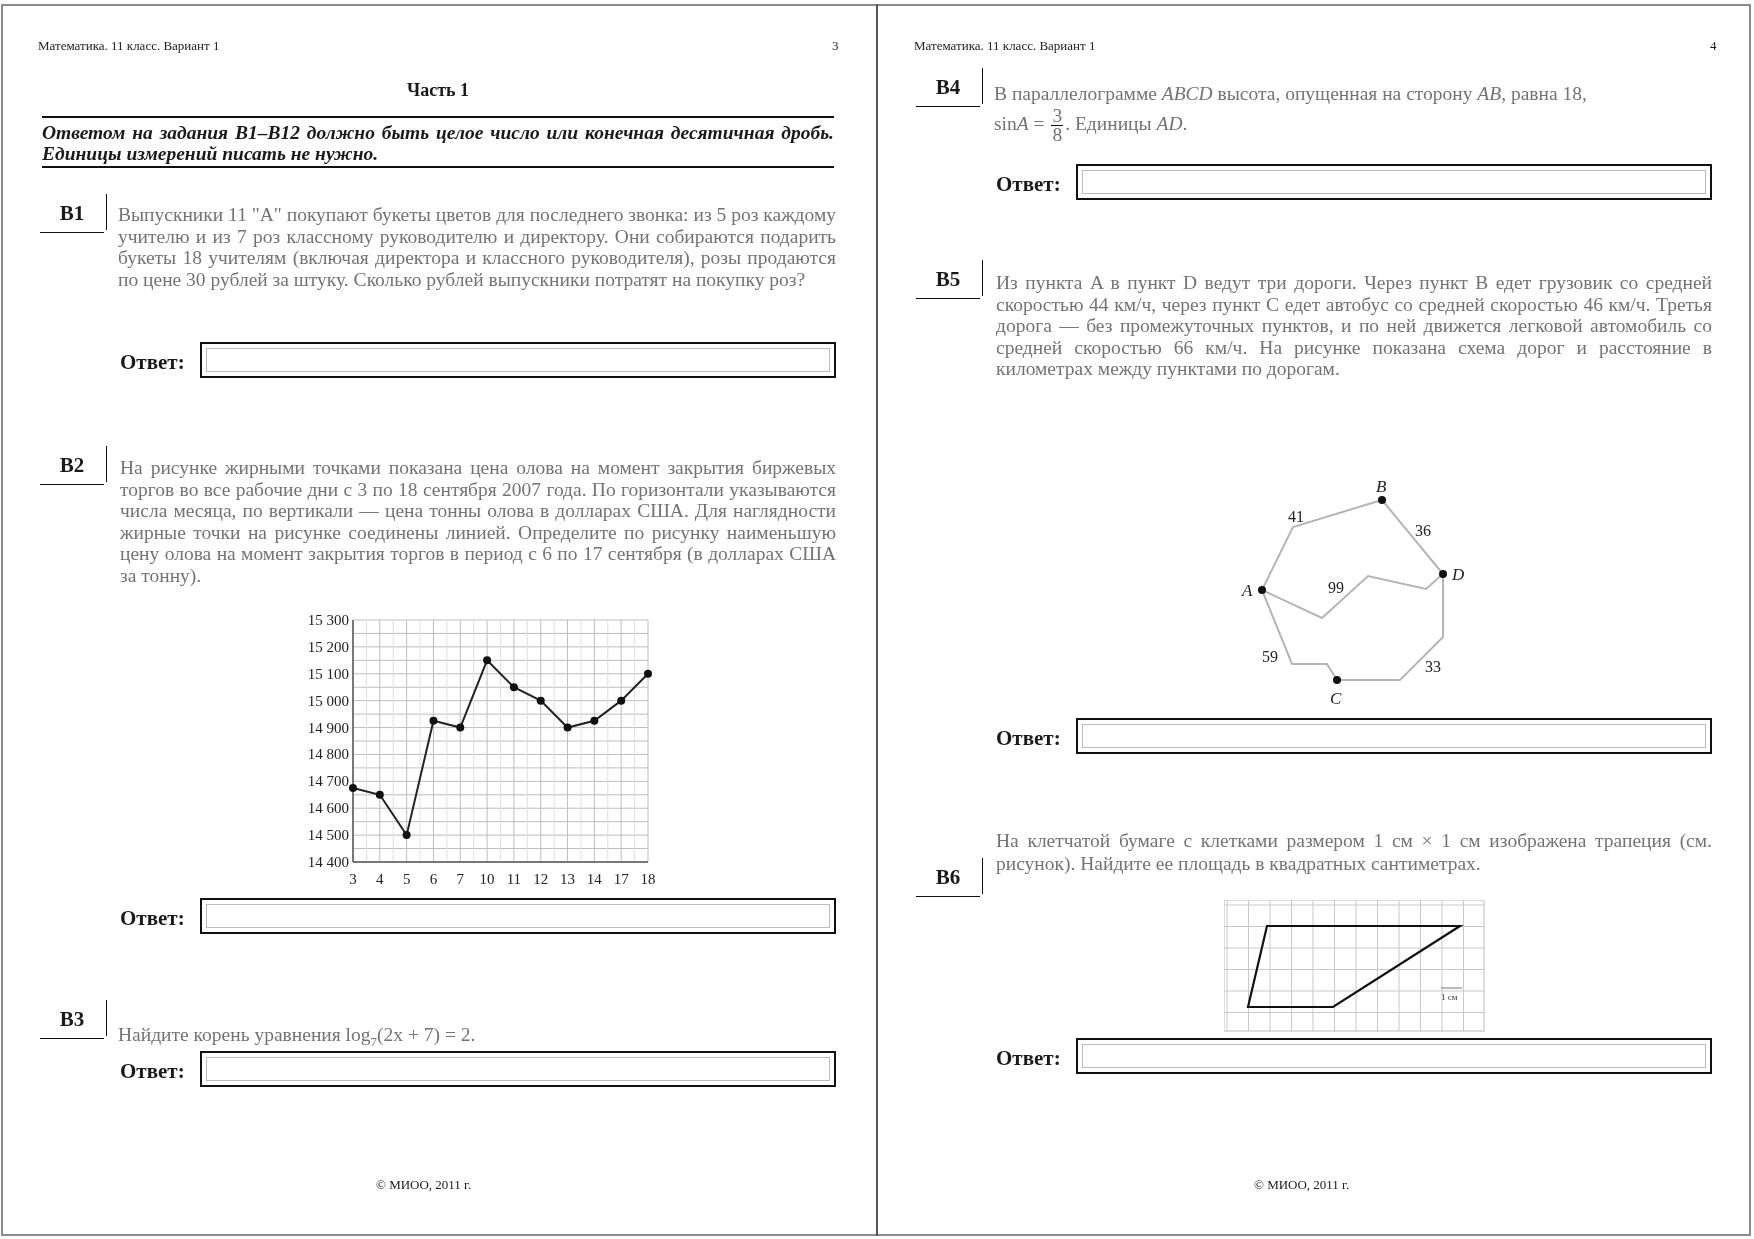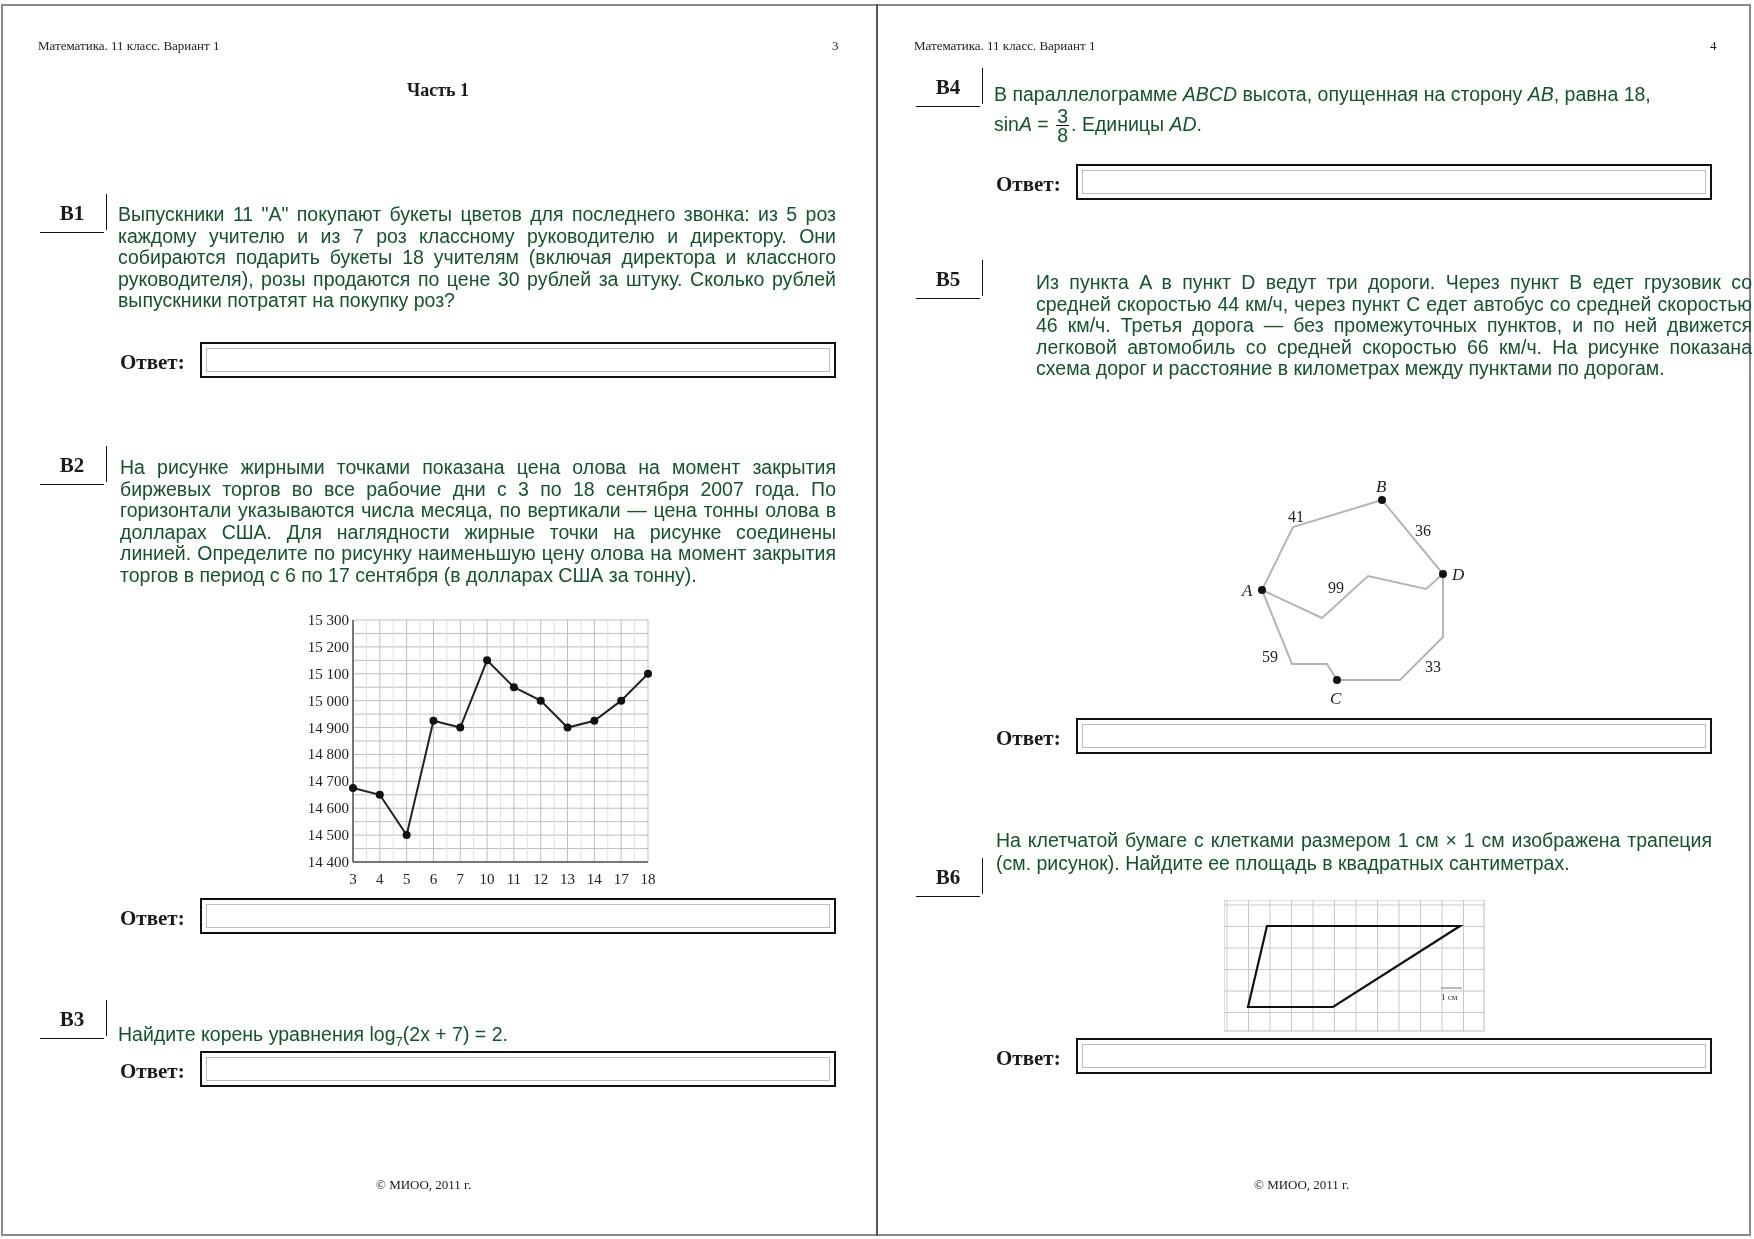--- a/index.html
+++ b/index.html
@@ -16,21 +16,21 @@
   .part { position:absolute; top:80px; left:0; width:876px; text-align:center;
           font-weight:bold; font-size:18px; font-family:"Liberation Serif",serif; }
   .instr { position:absolute; left:42px; top:116px; width:792px; border-top:2px solid #111;
            border-bottom:2px solid #111; padding:4px 0 2px; font-style:italic; font-weight:bold;
            font-size:19.5px; line-height:21px; text-align:justify; font-family:"Liberation Serif",serif; }
   .qlabel { position:absolute; width:64px; height:34px; border-bottom:1.5px solid #111;
             font-weight:bold; font-size:21px; text-align:center; line-height:30px;
             font-family:"Liberation Serif",serif; }
   .qlabel::after { content:""; position:absolute; right:-3px; top:-4px; width:1.5px; height:36px; background:#111; }
   .qtext { position:absolute; font-size:19.5px; line-height:21.5px; text-align:justify;
-           font-family:Liberation Sans, sans-serif; color:#14532d; }
+           font-family:Liberation Serif, serif; color:#737373; }
   .qtext p { margin:0; }
   .ans-label { position:absolute; font-weight:bold; font-size:21px; font-family:"Liberation Serif",serif; }
   .ans-box { position:absolute; height:36px; border:2px solid #111; box-sizing:border-box;
              background:#fff; }
   .ans-box input { position:absolute; inset:4px; width:calc(100% - 8px); height:calc(100% - 8px);
              border:1px solid #bbb; outline:none; background:transparent; box-sizing:border-box;
              font-family:"Liberation Serif",serif; font-size:18px; }
   .footer { position:absolute; top:1177px; font-size:13px; font-family:"Liberation Serif",serif; }
   svg text { font-family:"Liberation Serif",serif; }
   .frac { display:inline-block; vertical-align:middle; text-align:center; line-height:18px; margin:0 2px; }
@@ -42,20 +42,21 @@
 </head>
 <body>
 
 <div class="frame"></div>
 <div class="divider"></div>
 
 <div class="page left">
   <div class="hdr" style="left:38px;">Математика. 11 класс. Вариант 1</div>
   <div class="pnum" style="left:832px;">3</div>
   <div class="part">Часть 1</div>
+  <div class="instr">Ответом на задания B1–B12 должно быть целое число или конечная десятичная дробь. Единицы измерений писать не нужно.</div>
 
   <div class="qlabel" style="left:40px; top:198px;">B1</div>
   <div class="qtext" style="left:118px; top:204px; width:718px;">Выпускники 11 "А" покупают букеты цветов для последнего звонка: из 5 роз каждому учителю и из 7 роз классному руководителю и директору. Они собираются подарить букеты 18 учителям (включая директора и классного руководителя), розы продаются по цене 30 рублей за штуку. Сколько рублей выпускники потратят на покупку роз?</div>
   <div class="ans-label" style="left:120px; top:350px;">Ответ:</div>
   <div class="ans-box" style="left:200px; top:342px; width:636px;">
     <input type="text" value="" style="">
   </div>
 
   <div class="qlabel" style="left:40px; top:450px;">B2</div>
   <div class="qtext" style="left:120px; top:457px; width:716px;">На рисунке жирными точками показана цена олова на момент закрытия биржевых торгов во все рабочие дни с 3 по 18 сентября 2007 года. По горизонтали указываются числа месяца, по вертикали — цена тонны олова в долларах США. Для наглядности жирные точки на рисунке соединены линией. Определите по рисунку наименьшую цену олова на момент закрытия торгов в период с 6 по 17 сентября (в долларах США за тонну).</div>
@@ -173,21 +174,21 @@
   <div class="qtext" style="left:116px; top:81px; width:718px; line-height:26px;">
     <span>В параллелограмме </span><i>ABCD</i><span> высота, опущенная на сторону </span><i>AB</i><span>, равна 18,</span><br>
     <span>sin</span><i>A</i><span> = </span><span class="frac"><span class="num">3</span><span>8</span></span><span>. Единицы </span><i>AD</i><span>.</span>
   </div>
   <div class="ans-label" style="left:118px; top:172px;">Ответ:</div>
   <div class="ans-box" style="left:198px; top:164px; width:636px;">
     <input type="text" value="" style="">
   </div>
 
   <div class="qlabel" style="left:38px; top:264px;">B5</div>
-  <div class="qtext" style="left:118px; top:272px; width:716px;margin-left:40px;">
+  <div class="qtext" style="left:118px; top:272px; width:716px;">
     <p>Из пункта A в пункт D ведут три дороги. Через пункт B едет грузовик со средней скоростью 44 км/ч, через пункт C едет автобус со средней скоростью 46 км/ч. Третья дорога — без промежуточных пунктов, и по ней движется легковой автомобиль со средней скоростью 66 км/ч. На рисунке показана схема дорог и расстояние в километрах между пунктами по дорогам.</p>
   </div>
 
   <svg style="position:absolute; left:352px; top:470px;" width="260" height="250" viewBox="1230 470 260 250">
     <g fill="none" stroke="#b5b5b5" stroke-width="2">
       <polyline points="1262,590 1293,527 1382,500 1443,574"></polyline>
       <polyline points="1262,590 1322,618 1368,576 1426,589 1443,574"></polyline>
       <polyline points="1262,590 1292,664 1327,664 1337,680 1400,680 1443,637 1443,574"></polyline>
     </g>
     <g fill="#111">

